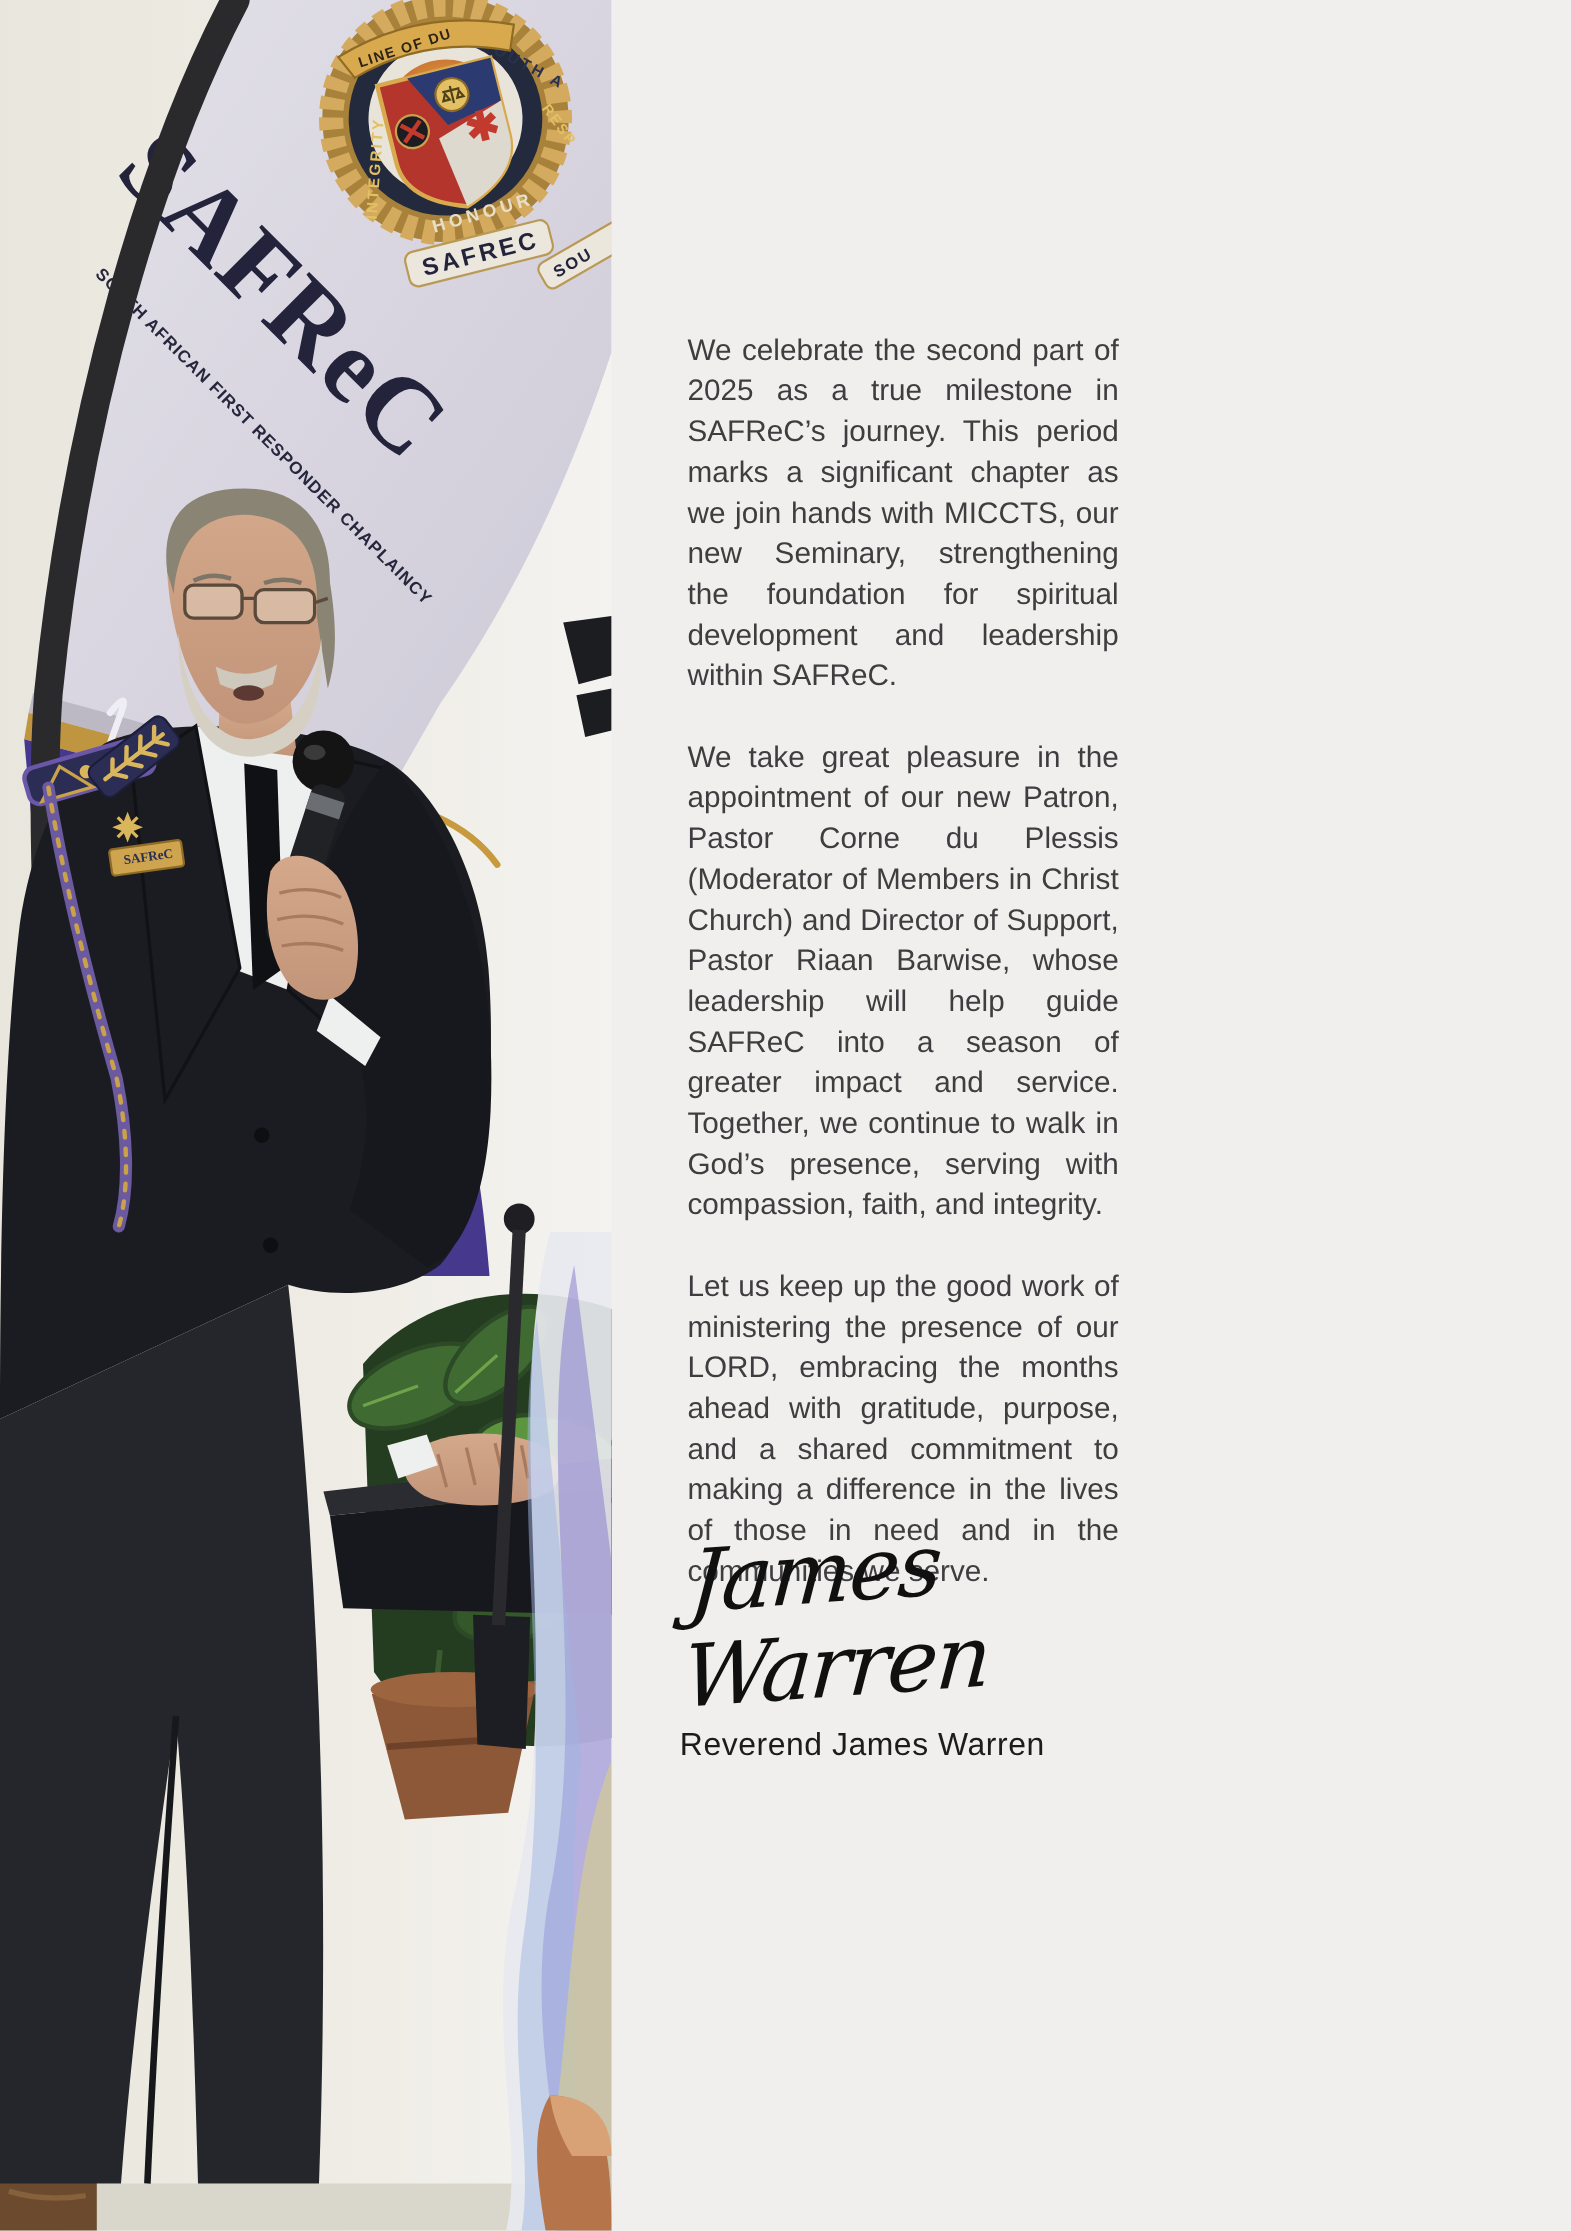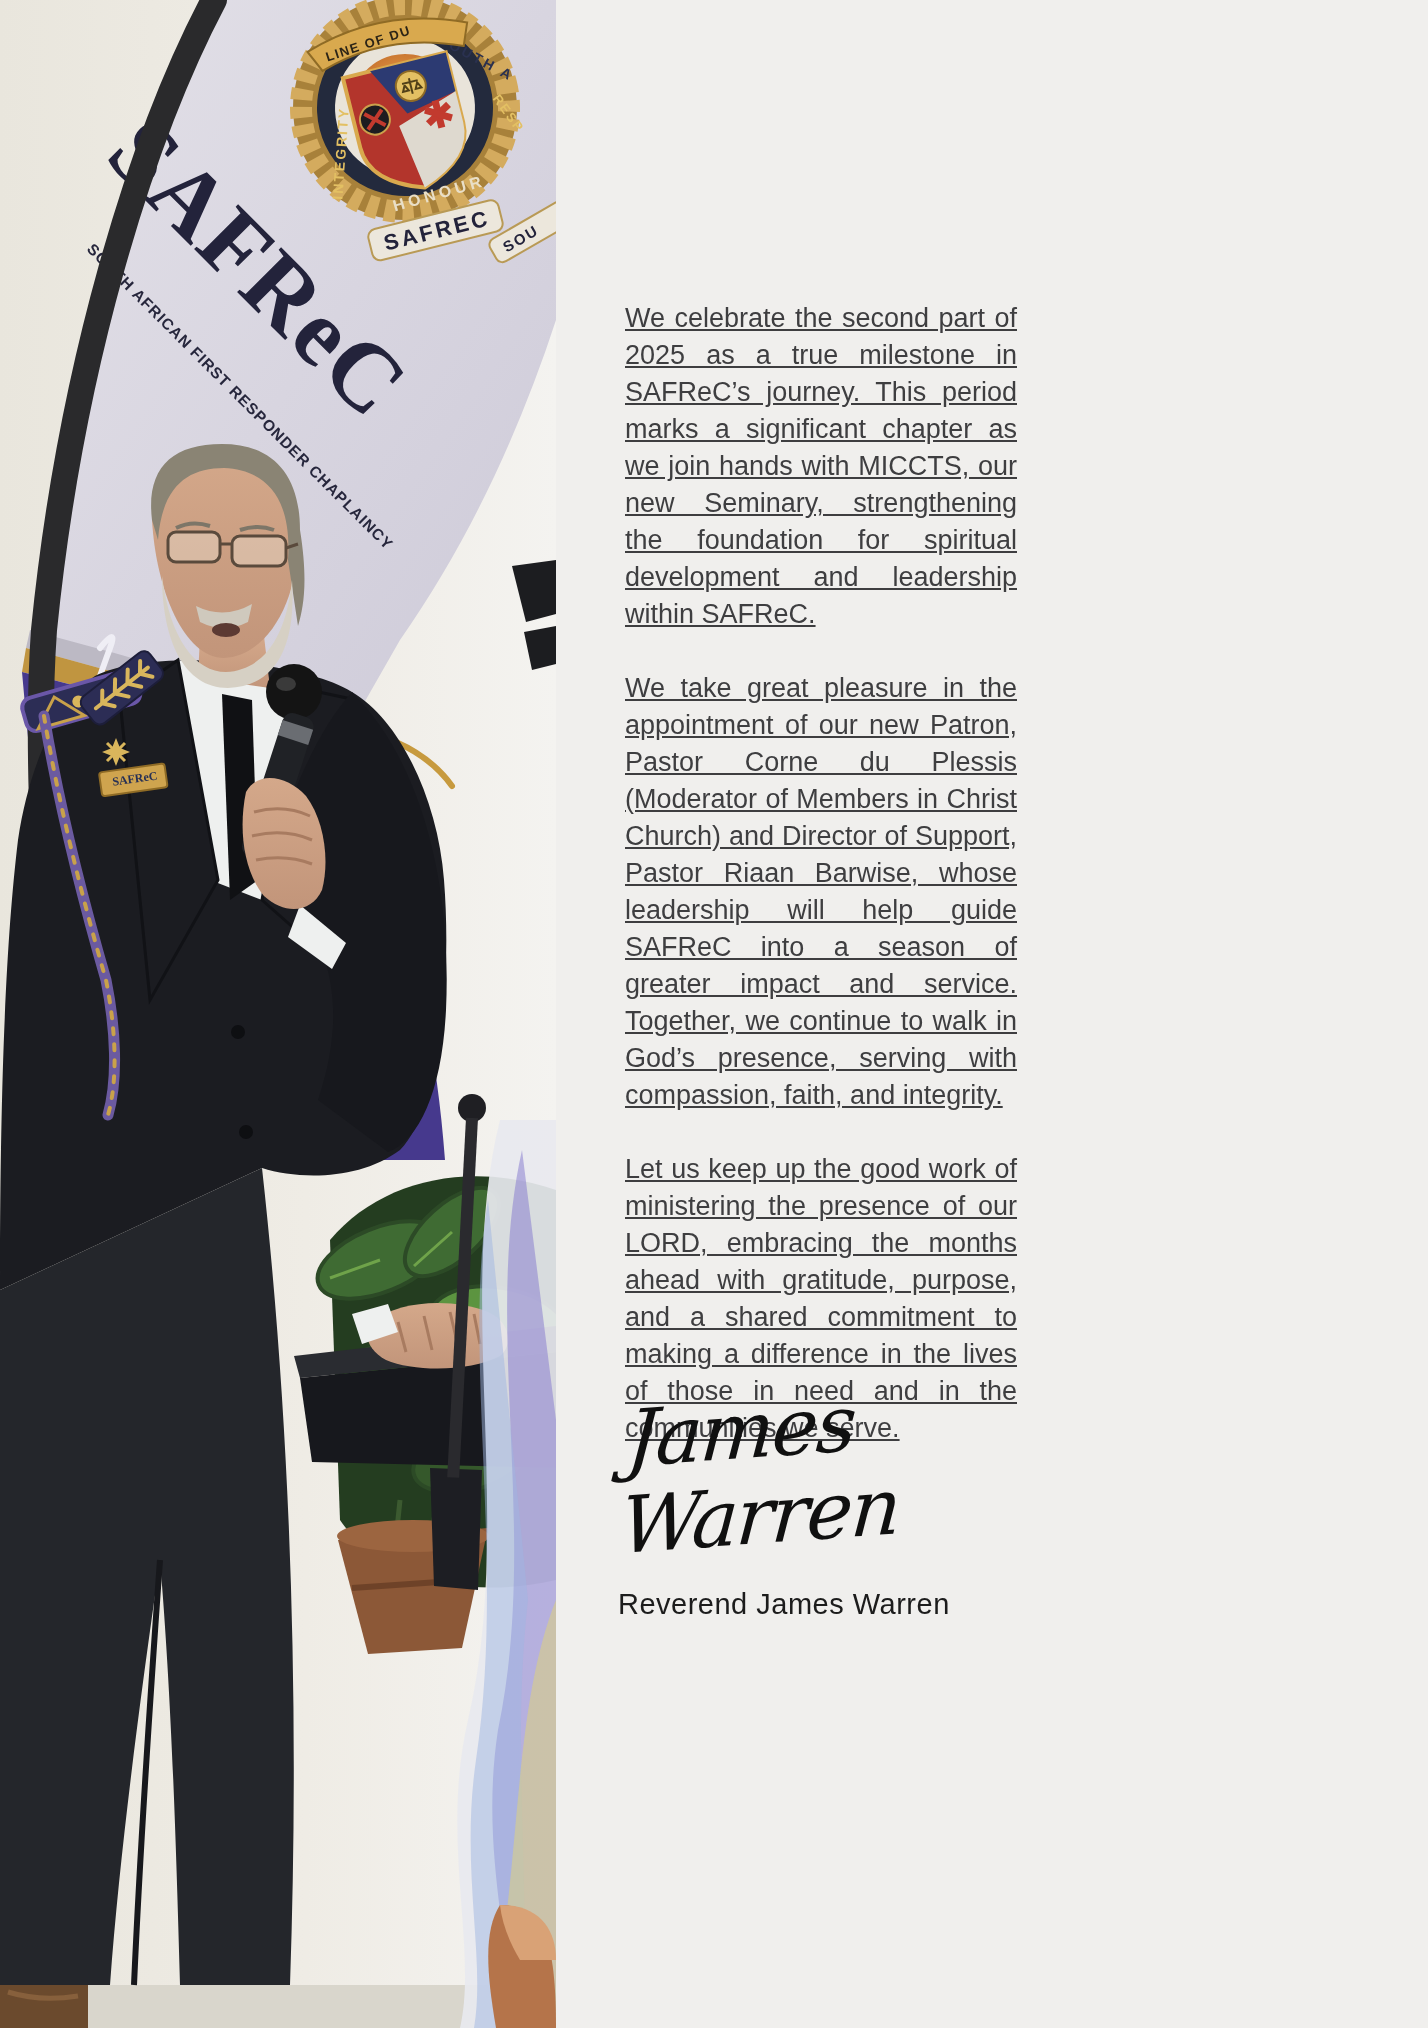--- a/index.html
+++ b/index.html
@@ -6,27 +6,27 @@
   .page{position:relative;width:1428px;height:2028px;background:#f0efed;overflow:hidden;
         font-family:"Liberation Sans",sans-serif;}
   .photo{position:absolute;left:0;top:0;width:556px;height:2028px;display:block;}
   .title{position:absolute;left:625px;top:24px;width:420px;color:#2b2c2e;}
   .title .line{display:block;white-space:nowrap;line-height:76px;height:76px;}
   .title .tspan{display:inline-block;transform:scaleX(0.78);transform-origin:left 60%;
         font-family:"Liberation Serif","DejaVu Serif",serif;font-size:84px;font-weight:700;
         letter-spacing:1px;}
   .title .welcome .tspan{font-style:italic;color:#e9c75e;font-weight:700;}
   .bodycopy{position:absolute;left:625px;top:300px;width:392px;color:#3e3e40;
-        font-size:27px;line-height:37px;text-align:justify;text-decoration:underline;}
+        font-size:27px;line-height:37px;text-align:justify;}
   .bodycopy p{margin:0 0 37px 0;}
   .sig{position:absolute;left:618px;top:1398px;width:520px;}
   .sig-script{display:inline-block;font-family:"DejaVu Serif",serif;font-style:italic;
         font-size:78px;color:#101010;transform:rotate(-4deg) skewX(-8deg);transform-origin:left bottom;
         letter-spacing:-2px;line-height:1.1;}
-  .sig-name{display:block;margin-top:18px;font-size:29px;color:#1c1c1c;letter-spacing:0.5px;}
+  .sig-name{display:block;font-size:29px;color:#1c1c1c;letter-spacing:0.5px;}
 </style>
 </head>
 <body>
 
 <div class="page">
 
   <svg class="photo" viewBox="0 0 556 2028" preserveAspectRatio="none" aria-label="photo">
     <defs>
       <linearGradient id="wallg" x1="0" y1="0" x2="1" y2="0">
         <stop offset="0" stop-color="#e9e6dd"></stop>

